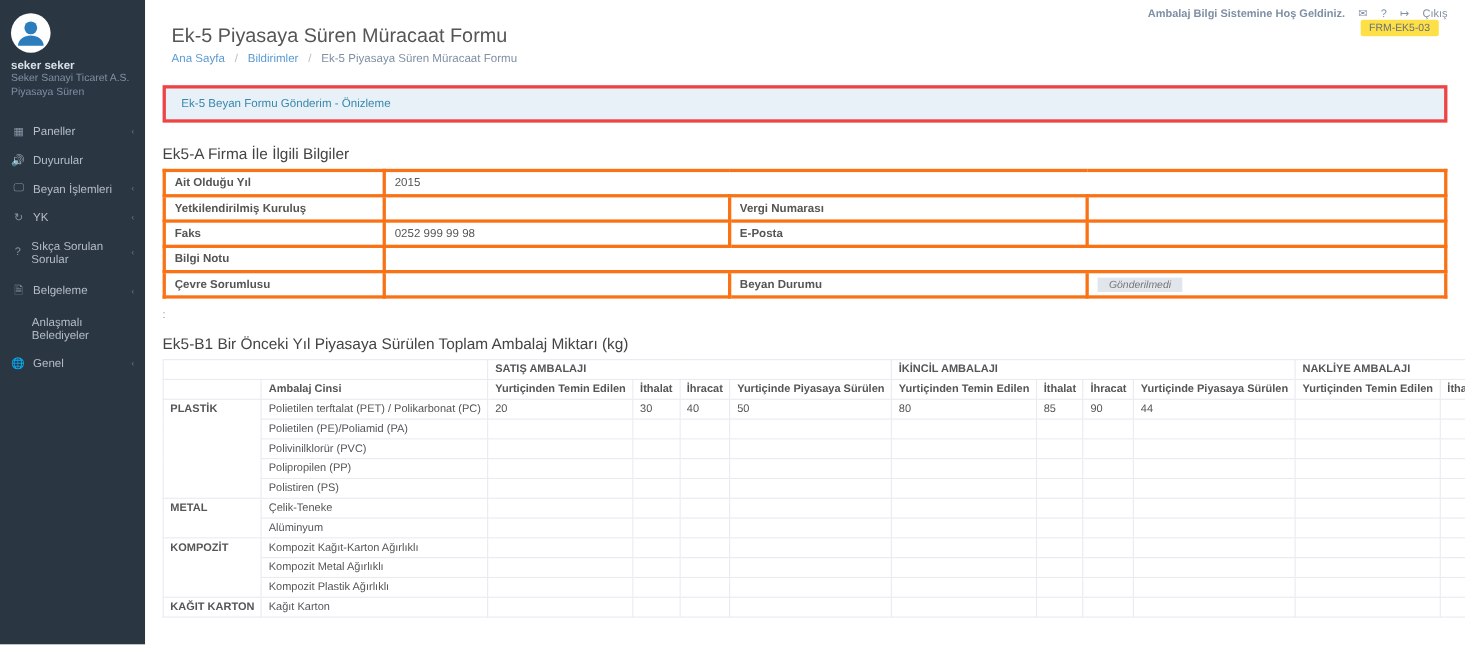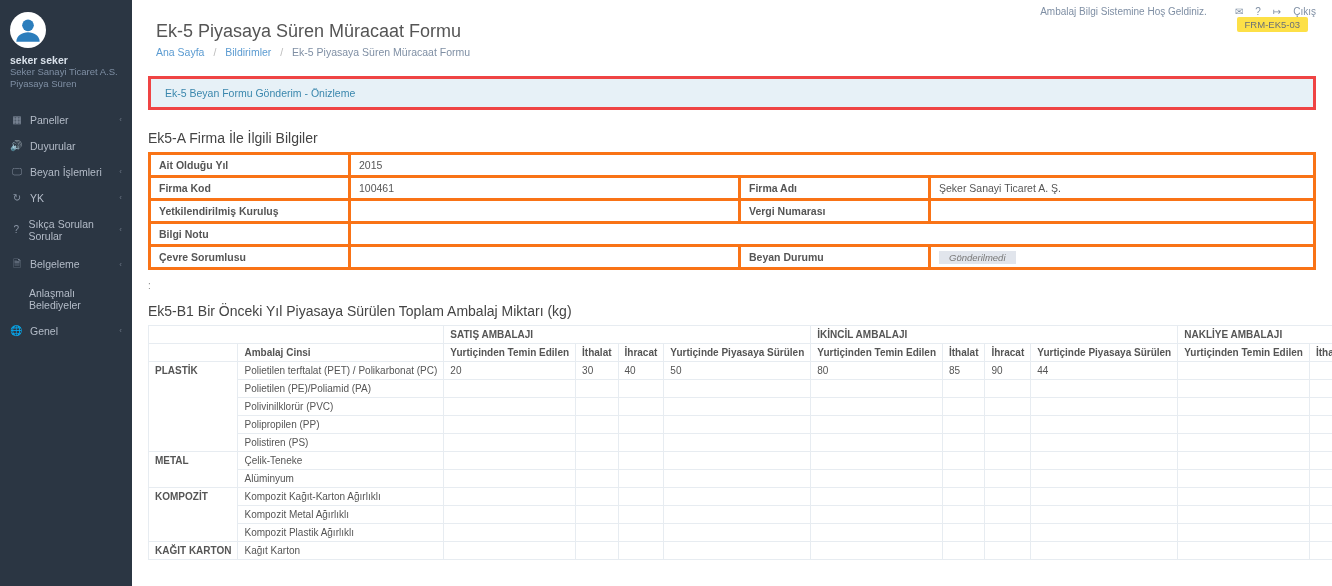--- a/index.html
+++ b/index.html
@@ -12,21 +12,21 @@
     .avatar svg { width: 28px; height: 28px; }
     .user-name { font-weight: 600; color: #d9e1ea; font-size: 10.5px; }
     .user-sub  { color: #7f8fa4; font-size: 9.5px; line-height: 1.3; }
     .nav { list-style: none; margin-top: 8px; }
     .nav li { display: flex; align-items: center; padding: 7px 10px; cursor: pointer; color: #b4bcc8; }
     .nav li .ico { width: 14px; margin-right: 6px; color: #8a95a5; font-size: 10px; display:inline-block; text-align:center;}
     .nav li .chev { margin-left: auto; color: #6b7684; font-size: 8px; }
     
     .main { flex: 1; display: flex; flex-direction: column; background: #fff; overflow: hidden; }
     .topbar { display: flex; align-items: center; justify-content: flex-end; padding: 6px 16px 0; color: #7f8fa4; font-size: 10px; gap: 12px; }
-    .topbar .welcome { margin-right: 16px; }
+    .topbar .welcome { margin-right: 0; font-weight: bold; }
     .topbar .ico { cursor: pointer; }
     .page-header { padding: 4px 24px 6px; }
     .page-title { font-size: 18px; font-weight: 400; color: #555; }
     .crumbs { font-size: 10.5px; color: #7f8fa4; margin-top: 4px; }
     .crumbs a { color: #5b9bd1; text-decoration: none; }
     .crumbs .sep { margin: 0 6px; color: #bbb; }
     .form-badge { float: right; background: #fde047; color: #6a6f77; padding: 2px 8px; border-radius: 2px; font-size: 9.5px; margin-top: -4px; }
     .content { padding: 12px 16px 30px; overflow-y: auto; flex: 1; }
     
     .alert { border: 3px solid #ef4444; background: #e7f1f7; color: #3a87ad; padding: 8px 14px; font-size: 10.5px; margin-bottom: 20px; }
@@ -128,29 +128,29 @@
       <div class="alert">Ek-5 Beyan Formu Gönderim - Önizleme</div>
 
       <div class="section-title">Ek5-A Firma İle İlgili Bilgiler</div>
       <table class="grid">
         <tbody>
             <tr>
           <th style="width:200px">Ait Olduğu Yıl</th>
           <td colspan="3">2015</td>
         </tr>
         <tr>
-          <th>Firma Kod</th>
-          <td style="width:390px">100461</td>
-          <th style="width:190px">Firma Adı</th>
-          <td>Şeker Sanayi Ticaret A. Ş.</td>
-        </tr>
-        <tr>
           <th>Yetkilendirilmiş Kuruluş</th>
           <td></td>
           <th>Vergi Numarası</th>
+          <td></td>
+        </tr>
+        <tr>
+          <th>Faks</th>
+          <td>0252 999 99 98</td>
+          <th>E-Posta</th>
           <td></td>
         </tr>
         <tr>
           <th>Bilgi Notu</th>
           <td colspan="3"></td>
         </tr>
         <tr>
           <th>Çevre Sorumlusu</th>
           <td></td>
           <th>Beyan Durumu</th>

